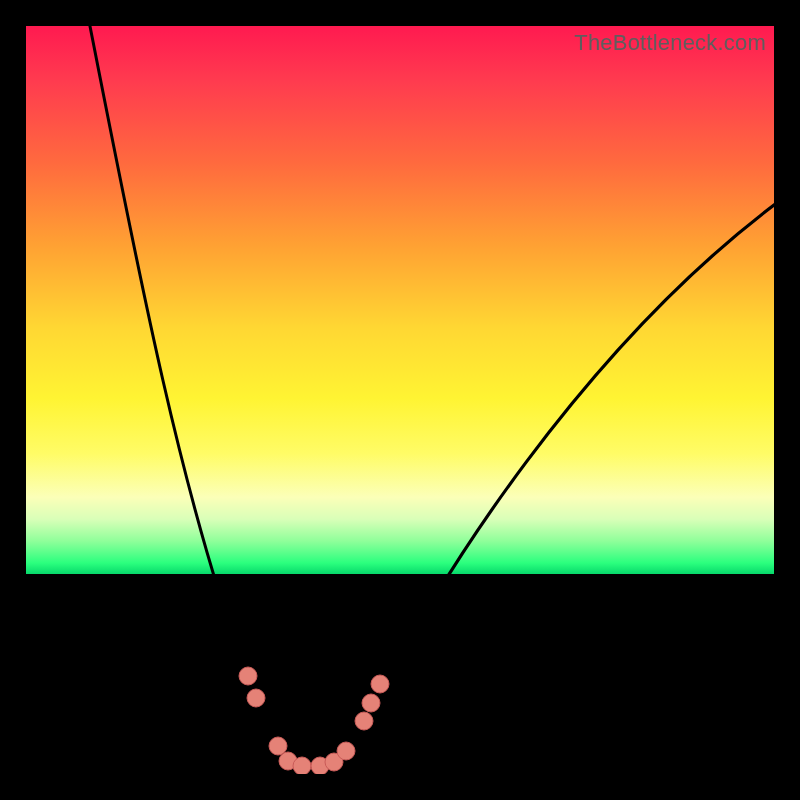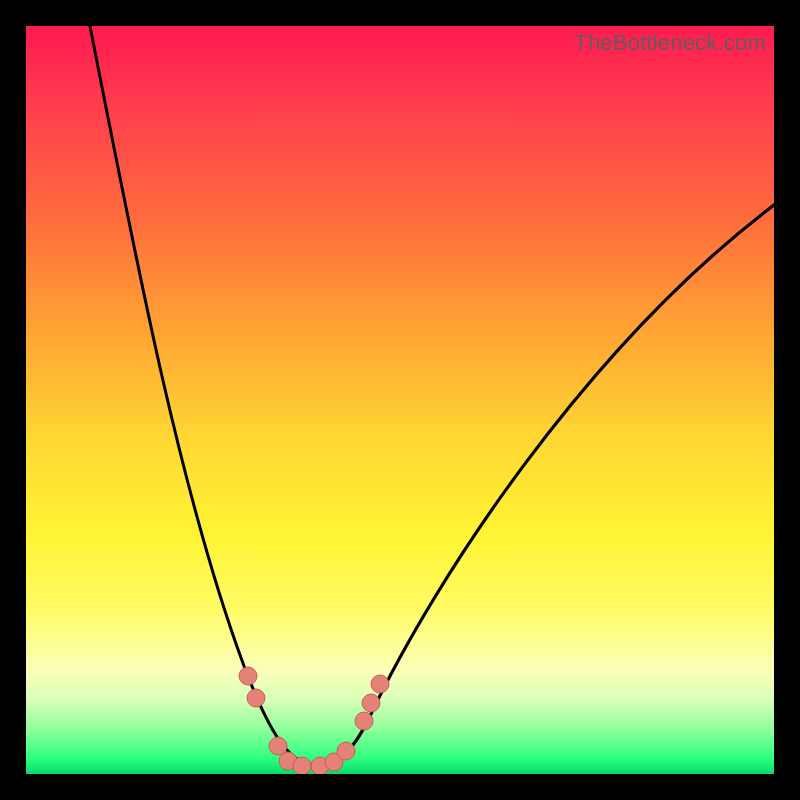--- a/index.html
+++ b/index.html
@@ -9,21 +9,21 @@
     height: 800px;
     background: #000;
     overflow: hidden;
     font-family: Arial, Helvetica, sans-serif;
   }
   .frame {
     position: absolute;
     left: 26px;
     top: 26px;
     width: 748px;
-    height: 748px;
+    height: 548px;
     background: linear-gradient(
       to bottom,
       #ff1a50 0%,
       #ff3b4f 10%,
       #ff6a3e 25%,
       #ffa133 40%,
       #ffd733 55%,
       #fff433 68%,
       #fffc66 78%,
       #fbffb8 86%,

